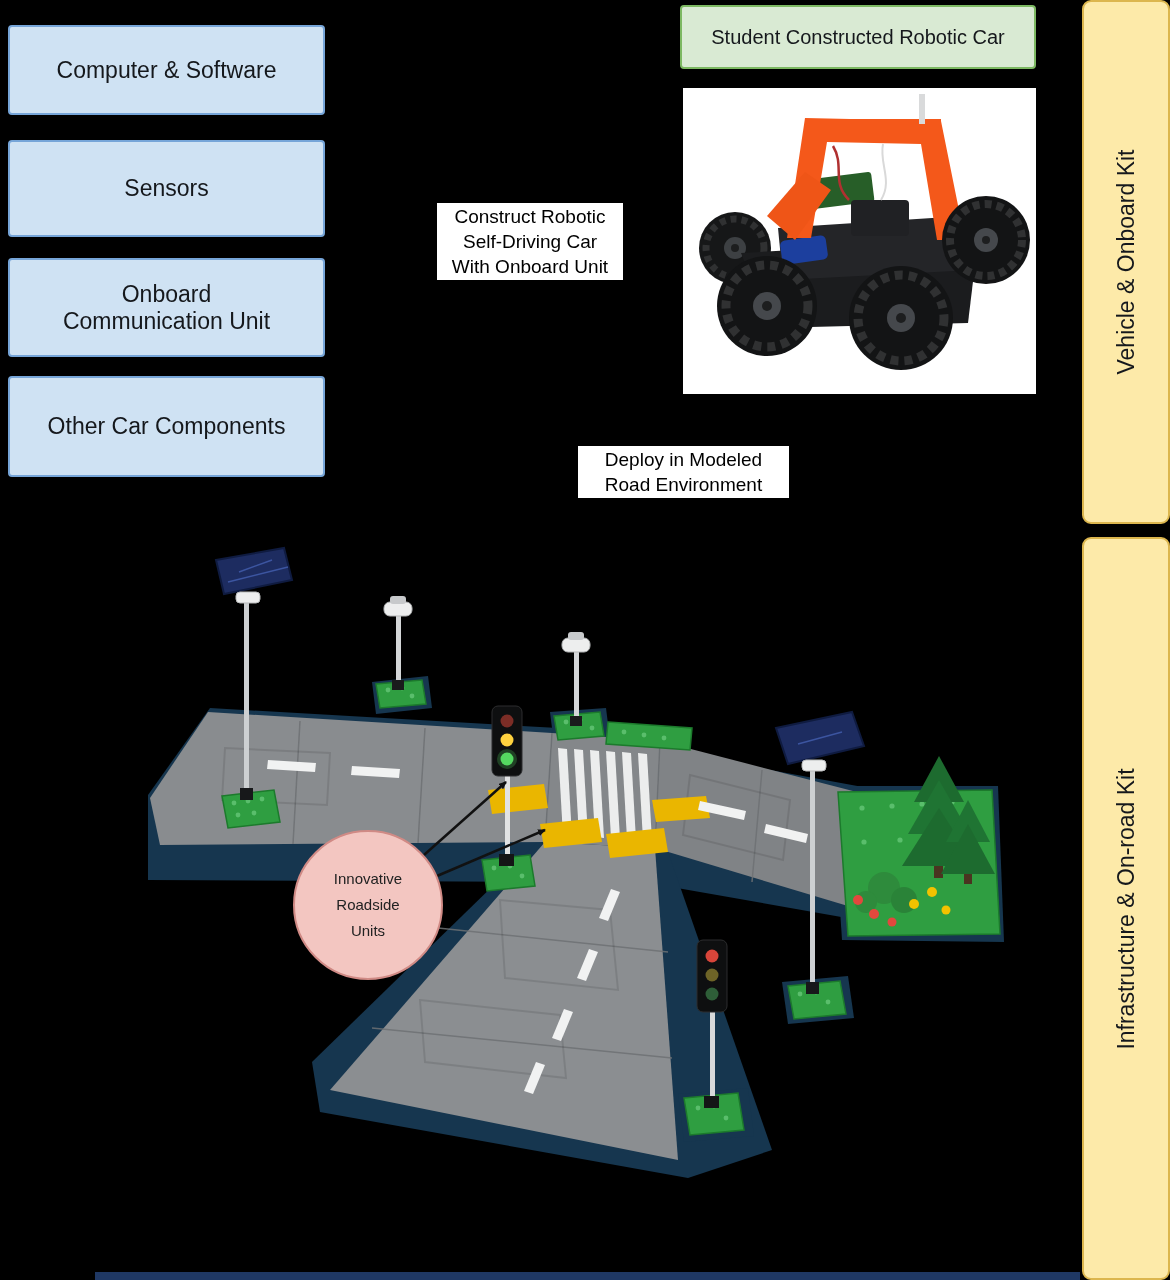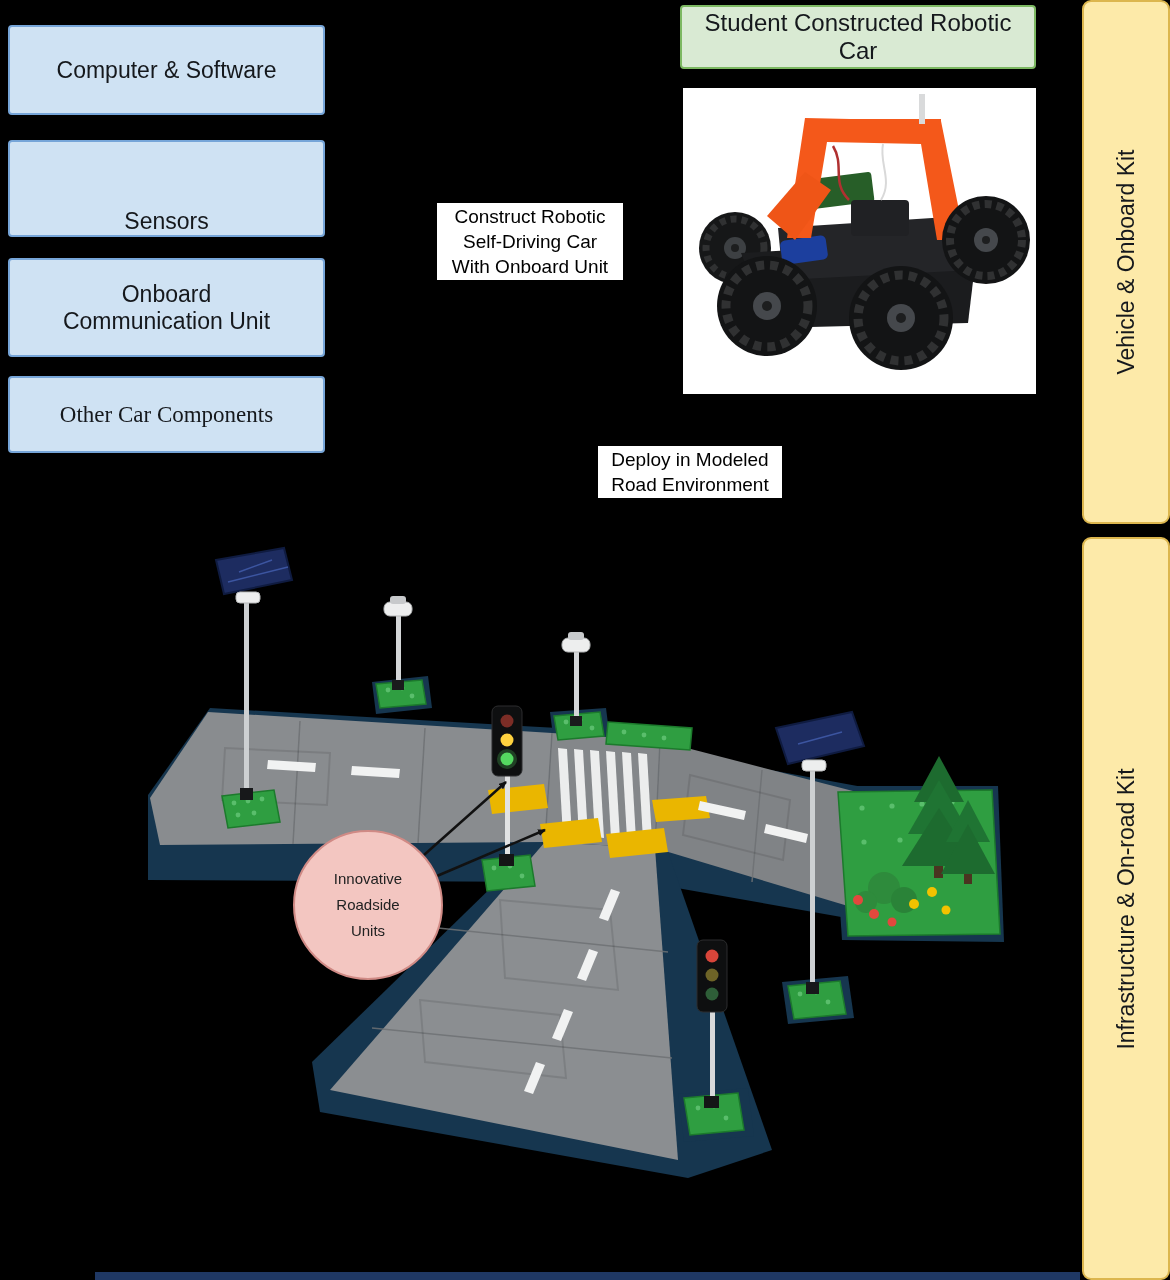--- a/index.html
+++ b/index.html
@@ -8,21 +8,21 @@
   .canvas { position:relative; width:1170px; height:1280px; background:var(--canvas-bg,#000); overflow:hidden; }
 
   .comp-box { position:absolute; left:8px; width:317px; background:var(--component-fill,#cfe2f3);
     border:2px solid var(--component-border,#76a5d8); border-radius:4px;
     display:flex; align-items:center; justify-content:center; text-align:center;
     font-size:23px; color:#15181c; }
   .preline { white-space:pre-line; }
 
   .caption { position:absolute; background:var(--caption-fill,#d9ead3); border:2px solid var(--caption-border,#7cb861);
     border-radius:4px; display:flex; align-items:center; justify-content:center; text-align:center;
-    font-size:24px; color:#15181c; }
+    font-size:20px; color:#15181c; }
 
   .photo { position:absolute; left:683px; top:88px; width:353px; height:306px; background:var(--photo-bg,#fff); }
   .photo svg { position:absolute; inset:0; }
 
   .step-label { position:absolute; background:var(--label-bg,#fff); color:#000;
     font-size:19px; line-height:25px; text-align:center; padding:1px 12px; }
 
   .kit-bar { position:absolute; left:1082px; width:88px; background:var(--kit-fill,#fdeaa9);
     border:2px solid var(--kit-border,#dcb64e); border-radius:9px; }
   .kit-bar span { position:absolute; top:50%; left:50%;
@@ -39,35 +39,35 @@
   .bottom-strip { position:absolute; left:95px; top:1272px; width:985px; height:8px; background:#1f3864; }
 </style>
 </head>
 <body>
 
 <div class="canvas">
 
   <div class="comp-box" style="top:25px;height:90px;">
     <span class="preline">Computer &amp; Software</span>
   </div>
-  <div class="comp-box" style="top:140px;height:97px;align-items:flex-end;">
+  <div class="comp-box" style="top:140px;height:97px;">
     <span class="preline">Sensors</span>
   </div>
   <div class="comp-box" style="top:258px;height:99px;">
     <span class="preline">Onboard
 Communication Unit</span>
   </div>
-  <div class="comp-box" style="top:376px;height:77px;font-family:Liberation Serif, serif;">
+  <div class="comp-box" style="top:376px;height:101px;">
     <span class="preline">Other Car Components</span>
   </div>
 
   <div class="step-label preline" style="left:437px;top:203px;width:186px;">Construct Robotic
 Self-Driving Car
 With Onboard Unit</div>
-  <div class="step-label preline" style="left:578px;top:446px;width:184px;margin-left:20px;">Deploy in Modeled
+  <div class="step-label preline" style="left:578px;top:446px;width:211px;">Deploy in Modeled
 Road Environment</div>
 
   <div class="caption" style="left:680px;top:5px;width:356px;height:64px;">
     <span>Student Constructed Robotic Car</span>
   </div>
 
   <div class="photo">
     <svg viewBox="0 0 353 306">
       <rect width="353" height="306" fill="#ffffff"></rect>
 

